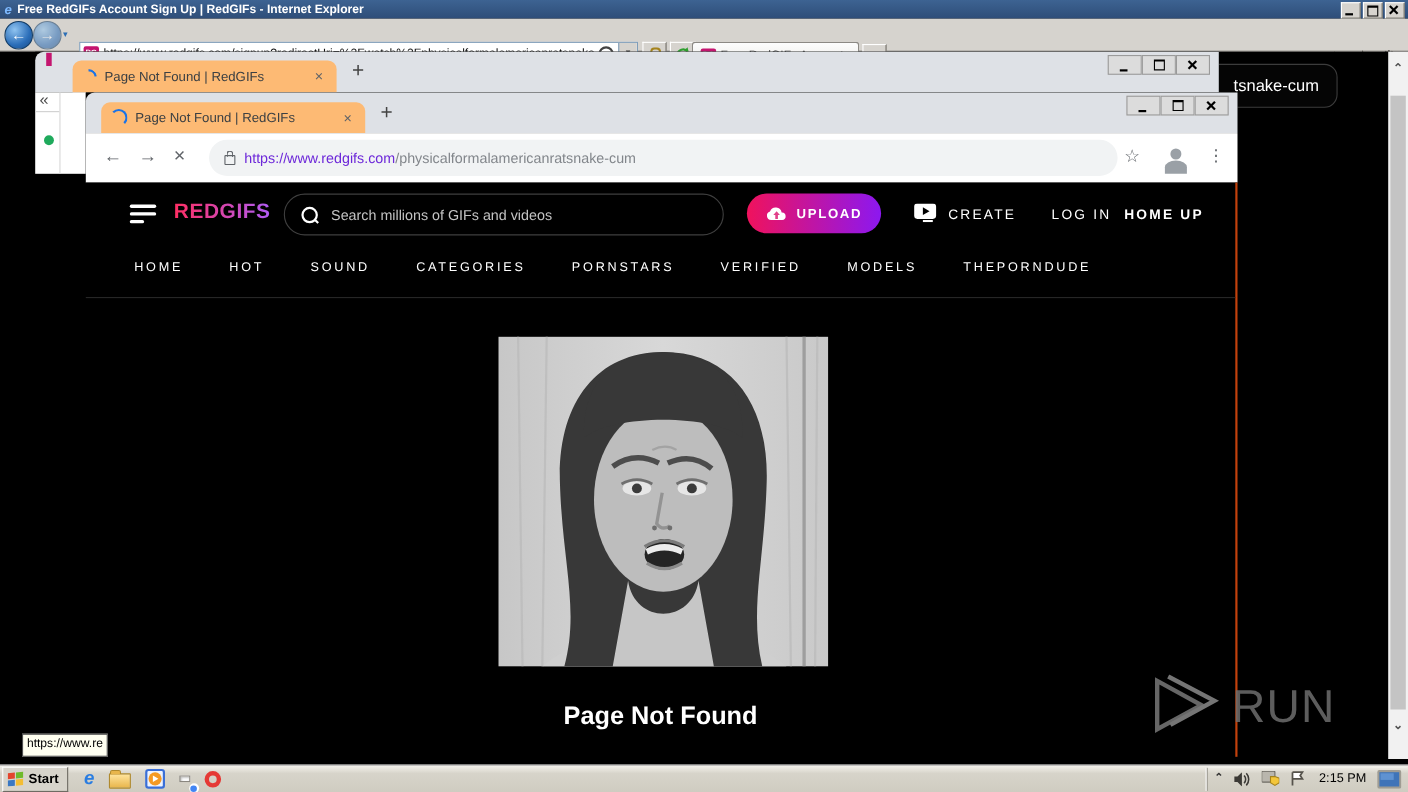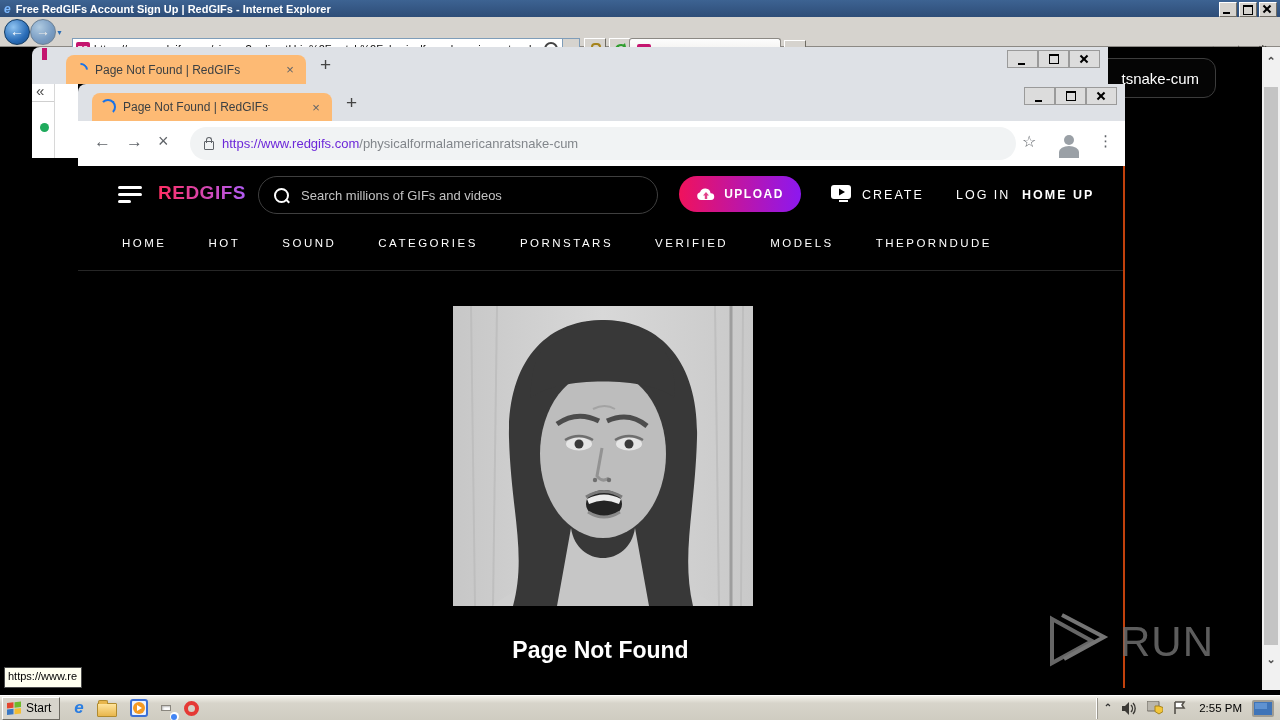--- a/index.html
+++ b/index.html
@@ -62,21 +62,21 @@
   .notfound{position:absolute;color:#fff;font-size:23px;font-weight:bold;text-align:center;}
   
   .bubble{border:1px solid #3c3c3c;border-radius:12px;background:#050505;color:#fff;font-size:15px;display:flex;align-items:center;justify-content:flex-end;padding-right:16px;box-sizing:border-box;}
   .pg-scrollbar{background:#f1f1f1;}
   .sb-arrow{position:absolute;left:0;width:18px;text-align:center;color:#505050;font-size:11px;font-weight:bold;}
   .sb-thumb{position:absolute;left:2px;width:14px;background:#c4c4c4;}
   .tooltip{background:#fffff0;border:1px solid #4d4d4d;font-size:11px;color:#000;white-space:nowrap;overflow:hidden;padding:2px 3px;box-sizing:border-box;}
   .watermark{display:flex;align-items:center;gap:10px;color:#6e6e6e;font-size:42px;letter-spacing:1px;opacity:.85;}
   
   .taskbar{left:0;top:695px;width:1280px;height:25px;background:linear-gradient(180deg,#f4f2ec,#d7d4ca 30%,#cfccc1);border-top:1px solid #fff;box-sizing:border-box;display:flex;align-items:center;}
-  .startbtn{margin-left:2px;height:21px;padding:0 8px 0 4px;display:flex;align-items:center;gap:4px;background:#d7d4cb;border:1px solid;border-color:#fff #6e6b63 #6e6b63 #fff;font-weight:normal;font-size:12px;color:#000;}
+  .startbtn{margin-left:2px;height:21px;padding:0 8px 0 4px;display:flex;align-items:center;gap:4px;background:#d7d4cb;border:1px solid;border-color:#fff #6e6b63 #6e6b63 #fff;font-weight:bold;font-size:12px;color:#000;}
   .ql{display:flex;align-items:center;gap:13px;margin-left:14px;}
   .tray{margin-left:auto;display:flex;align-items:center;gap:10px;padding:0 6px;height:21px;border-left:1px solid #9b988f;box-shadow:-1px 0 0 #fff;}
   .tray-time{font-size:11.5px;color:#000;}
   .chrome-ball{width:17px;height:17px;border-radius:50%;background:conic-gradient(#db4437 0 33%,#ffcd40 0 66%,#0f9d58 0 100%);position:relative;}
   .chrome-ball::before{content:"";position:absolute;left:4px;top:4px;width:9px;height:9px;border-radius:50%;background:#fff;}
   .chrome-ball::after{content:"";position:absolute;left:5.5px;top:5.5px;width:6px;height:6px;border-radius:50%;background:#4285f4;}
   .folder-ico{width:18px;height:12px;background:linear-gradient(#ffe49c,#e8b64c);border:1px solid #b08a2e;border-radius:1px;position:relative;margin-top:3px;}
   .folder-ico::before{content:"";position:absolute;left:0;top:-4px;width:8px;height:3px;background:#e8b64c;border:1px solid #b08a2e;border-bottom:none;border-radius:2px 2px 0 0;}
   .opera-o{width:15px;height:15px;border:4px solid #e53935;border-radius:50%;box-sizing:border-box;}
   .player-ico{width:18px;height:18px;border:2px solid #3a6fd8;border-radius:3px;background:#eef4ff;display:flex;align-items:center;justify-content:center;box-sizing:border-box;}
@@ -300,21 +300,21 @@
     </div>
 
     <div class="abs watermark" style="left:1038px;top:566px;z-index:5;">
       <svg width="72" height="58" viewBox="0 0 72 58">
         <path d="M14,6 L54,28 L14,50 Z" fill="none" stroke="#787878" stroke-width="4"></path>
         <path d="M24,2 L66,24 L26,46" fill="none" stroke="#8a8a8a" stroke-width="4"></path>
       </svg>
       <span>RUN</span>
     </div>
 
-    <div class="abs tooltip" style="left:4px;top:620px;width:78px;height:21px;z-index:6;">
+    <div class="abs tooltip" style="left:20px;top:620px;width:78px;height:21px;z-index:6;text-align:center;">
       <span>https://www.re</span>
     </div>
   </div>
 
   <div class="abs taskbar">
     <div class="startbtn">
       <svg width="15" height="14" viewBox="0 0 15 14">
         <g transform="skewY(-6)">
           <rect x="0" y="2" width="6.5" height="5.5" fill="#e4452c"></rect>
           <rect x="7.5" y="2" width="6.5" height="5.5" fill="#6fba2c"></rect>
@@ -341,21 +341,21 @@
         <path d="M0,4 h3 l4,-4 v13 l-4,-4 h-3 z" fill="#3c3a36"></path>
         <path d="M9,3 a5,5 0 0 1 0,7 M11,1 a8,8 0 0 1 0,11" stroke="#3c3a36" stroke-width="1.4" fill="none"></path>
       </svg>
       <svg width="16" height="14" viewBox="0 0 16 14">
         <rect x="0" y="0" width="12" height="10" rx="1" fill="#b9b6ad" stroke="#6e6b63"></rect>
         <path d="M8,5 l4,0 4,1.5 0,4 -4,2.5 -4,-2.5 z" fill="#f3c63a" stroke="#a5831c"></path>
       </svg>
       <svg width="16" height="14" viewBox="0 0 16 14">
         <path d="M2,1 v12 M2,1 h9 l-2,3 2,3 h-9" fill="#fff" stroke="#55524b" stroke-width="1.6"></path>
       </svg>
-      <span class="tray-time">2:55 PM</span>
+      <span class="tray-time">2:15 PM</span>
       <svg width="22" height="17" viewBox="0 0 22 17">
         <rect x="0" y="0" width="22" height="17" rx="2" fill="#9f9c93"></rect>
         <rect x="2" y="2" width="18" height="13" fill="#3f74b8"></rect>
         <rect x="3" y="3" width="12" height="6" fill="#6ea0dc" opacity=".7"></rect>
       </svg>
     </div>
   </div>
 
 </div>
 

